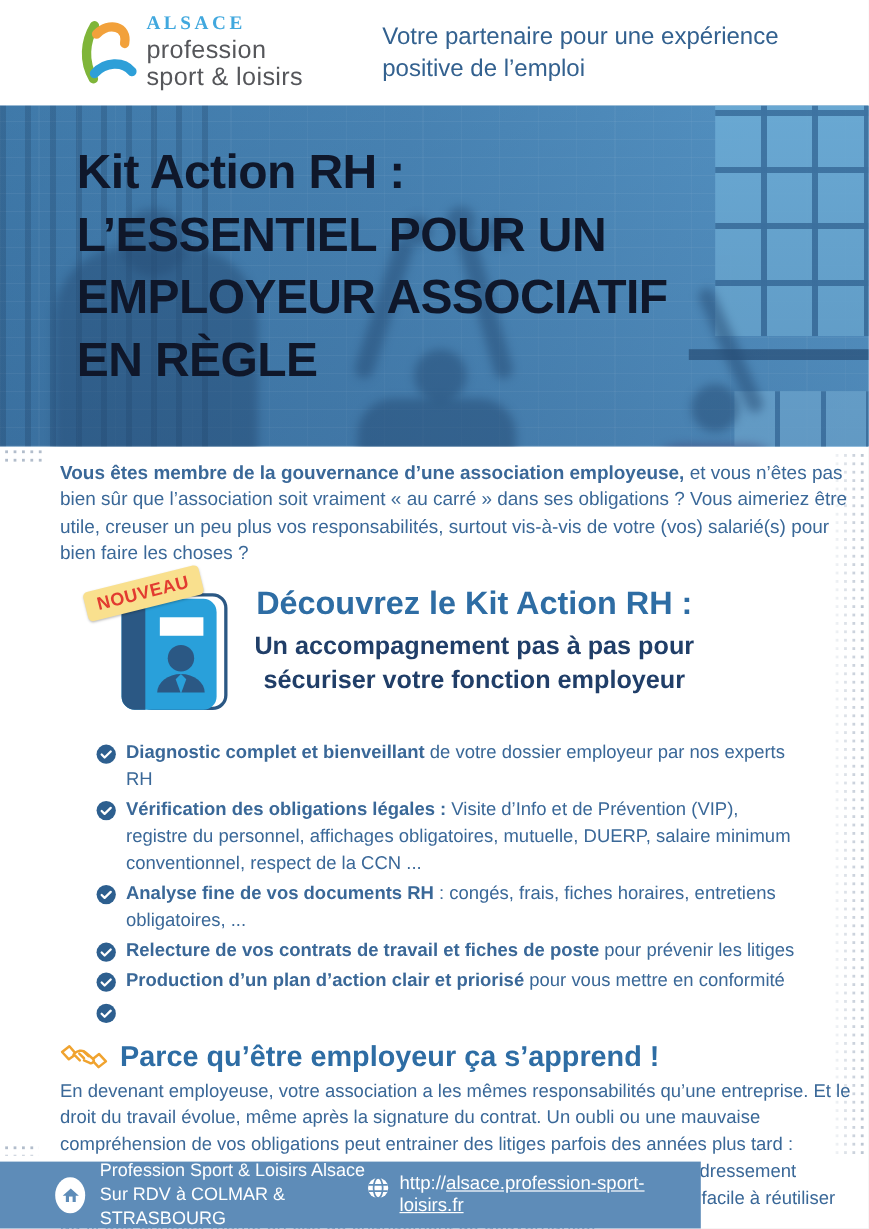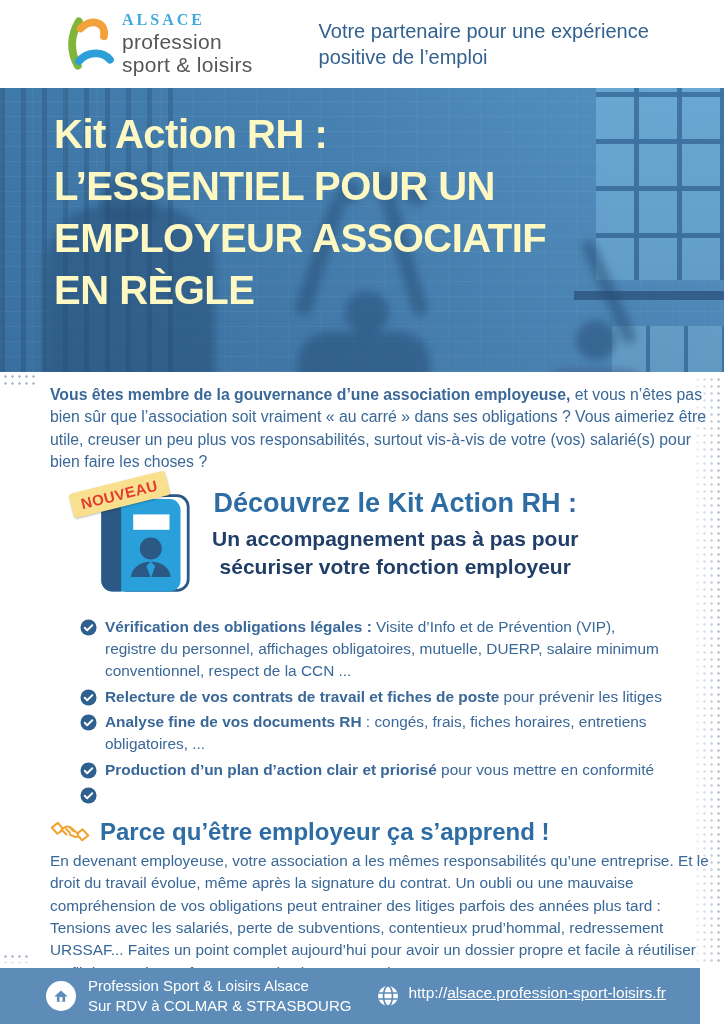--- a/index.html
+++ b/index.html
@@ -41,21 +41,21 @@
   .s2h{left:345px;top:203px;width:44px;height:44px;border-radius:50%;}
   .s2{left:298px;top:244px;width:132px;height:140px;border-radius:30px 30px 0 0;}
   .a1{left:312px;top:108px;width:16px;height:122px;border-radius:8px;transform:rotate(18deg);}
   .a2{left:396px;top:102px;width:16px;height:128px;border-radius:8px;transform:rotate(-16deg);}
   .hand{width:24px;height:24px;border-radius:50%;}
   .h1p{left:336px;top:92px;} .h2p{left:372px;top:84px;} .h3p{left:404px;top:94px;}
   .s3h{left:576px;top:232px;width:40px;height:40px;border-radius:50%;}
   .s3{left:540px;top:282px;width:112px;height:102px;border-radius:28px 28px 0 0;background:#4a3a6e;}
   .a3{left:602px;top:148px;width:14px;height:112px;border-radius:7px;transform:rotate(-24deg);}
   .hero::after{content:"";position:absolute;inset:0;background:linear-gradient(rgba(64,122,172,.30),rgba(47,94,142,.38));}
-  .hero-title{position:absolute;z-index:3;left:50px;top:16px;margin:4px;color:#fef9c3;
+  .hero-title{position:absolute;z-index:3;left:50px;top:16px;margin:14px;color:#0f172a;
     font-size:40px;font-weight:700;line-height:1.3;letter-spacing:-.5px;}
   .hero-title span{display:block;}
   
   .dots{position:absolute;background-image:radial-gradient(rgba(72,98,132,.42) 1.1px, transparent 1.5px);
     background-size:7px 7px;}
   .dots-right{right:1px;top:376px;width:29px;height:588px;
     -webkit-mask-image:linear-gradient(to right, rgba(0,0,0,.12), #000);
     mask-image:linear-gradient(to right, rgba(0,0,0,.12), #000);}
   .dots-left{left:2px;top:373px;width:36px;height:14px;}
   .dots-left2{left:2px;top:953px;width:30px;height:10px;}
@@ -78,21 +78,21 @@
   .bullets li{display:flex;align-items:flex-start;margin-bottom:3px;color:var(--bodyBlue,#3a6898);
     font-size:15.4px;line-height:1.45;max-width:625px;}
   .bullets .chk{flex:0 0 auto;width:17px;height:17px;margin:3px 8px 0 0;}
   .bullets b{font-weight:700;}
   
   .learn-head{display:flex;align-items:center;margin:14px 0 4px;}
   .hshake{width:40px;height:28px;margin-right:10px;flex:0 0 auto;}
   .learn-title{margin:0;color:var(--headingBlue,#2e6da4);font-size:24px;font-weight:700;}
   .learn-body{margin:4px 0 0;color:var(--bodyBlue,#3a6898);font-size:15.4px;line-height:1.45;width:662px;}
   
-  .footer{position:absolute;left:0;bottom:0;width:700px;height:56px;background:var(--footerBlue,#5e8cb8);
+  .footer{position:absolute;left:0;bottom:0;width:584px;height:56px;background:var(--footerBlue,#5e8cb8);
     display:flex;align-items:center;color:#fff;}
   .foot-left{display:flex;align-items:center;margin-left:46px;}
   .home-circle{width:30px;height:30px;border-radius:50%;background:#fff;display:flex;
     align-items:center;justify-content:center;margin-right:12px;}
   .foot-lines{font-size:15px;line-height:1.35;}
   .foot-right{display:flex;align-items:flex-start;margin-left:auto;margin-right:34px;}
   .globe{width:24px;height:24px;margin-right:8px;}
   .url{font-size:15.5px;}
   .url .link{text-decoration:underline;cursor:pointer;}
 </style>
@@ -178,35 +178,42 @@
         </div>
       </div>
     </div>
 
     <ul class="bullets">
       <li>
         <svg class="chk" viewBox="0 0 18 18">
             <circle cx="9" cy="9" r="8.5" fill="#2d5f8f"></circle>
             <path d="M5 9.3 l2.6 2.6 L13 6.6" fill="none" stroke="#fff" stroke-width="2" stroke-linecap="round" stroke-linejoin="round"></path>
           </svg>
+        <span><b>Diagnostic complet et bienveillant</b><span> de votre dossier employeur par nos experts RH</span></span>
+      </li>
+      <li>
+        <svg class="chk" viewBox="0 0 18 18">
+            <circle cx="9" cy="9" r="8.5" fill="#2d5f8f"></circle>
+            <path d="M5 9.3 l2.6 2.6 L13 6.6" fill="none" stroke="#fff" stroke-width="2" stroke-linecap="round" stroke-linejoin="round"></path>
+          </svg>
         <span><b>Vérification des obligations légales :</b><span> Visite d’Info et de Prévention (VIP), registre du personnel, affichages obligatoires, mutuelle, DUERP, salaire minimum conventionnel, respect de la CCN ...</span></span>
       </li>
       <li>
         <svg class="chk" viewBox="0 0 18 18">
             <circle cx="9" cy="9" r="8.5" fill="#2d5f8f"></circle>
             <path d="M5 9.3 l2.6 2.6 L13 6.6" fill="none" stroke="#fff" stroke-width="2" stroke-linecap="round" stroke-linejoin="round"></path>
           </svg>
+        <span><b>Analyse fine de vos documents RH</b><span> : congés, frais, fiches horaires, entretiens obligatoires, ...</span></span>
+      </li>
+      <li>
+        <svg class="chk" viewBox="0 0 18 18">
+            <circle cx="9" cy="9" r="8.5" fill="#2d5f8f"></circle>
+            <path d="M5 9.3 l2.6 2.6 L13 6.6" fill="none" stroke="#fff" stroke-width="2" stroke-linecap="round" stroke-linejoin="round"></path>
+          </svg>
         <span><b>Relecture de vos contrats de travail et fiches de poste</b><span> pour prévenir les litiges</span></span>
-      </li>
-      <li>
-        <svg class="chk" viewBox="0 0 18 18">
-            <circle cx="9" cy="9" r="8.5" fill="#2d5f8f"></circle>
-            <path d="M5 9.3 l2.6 2.6 L13 6.6" fill="none" stroke="#fff" stroke-width="2" stroke-linecap="round" stroke-linejoin="round"></path>
-          </svg>
-        <span><b>Analyse fine de vos documents RH</b><span> : congés, frais, fiches horaires, entretiens obligatoires, ...</span></span>
       </li>
       <li>
         <svg class="chk" viewBox="0 0 18 18">
             <circle cx="9" cy="9" r="8.5" fill="#2d5f8f"></circle>
             <path d="M5 9.3 l2.6 2.6 L13 6.6" fill="none" stroke="#fff" stroke-width="2" stroke-linecap="round" stroke-linejoin="round"></path>
           </svg>
         <span><b>Production d’un plan d’action clair et priorisé</b><span> pour vous mettre en conformité</span></span>
       </li>
       <li>
         <svg class="chk" viewBox="0 0 18 18">

